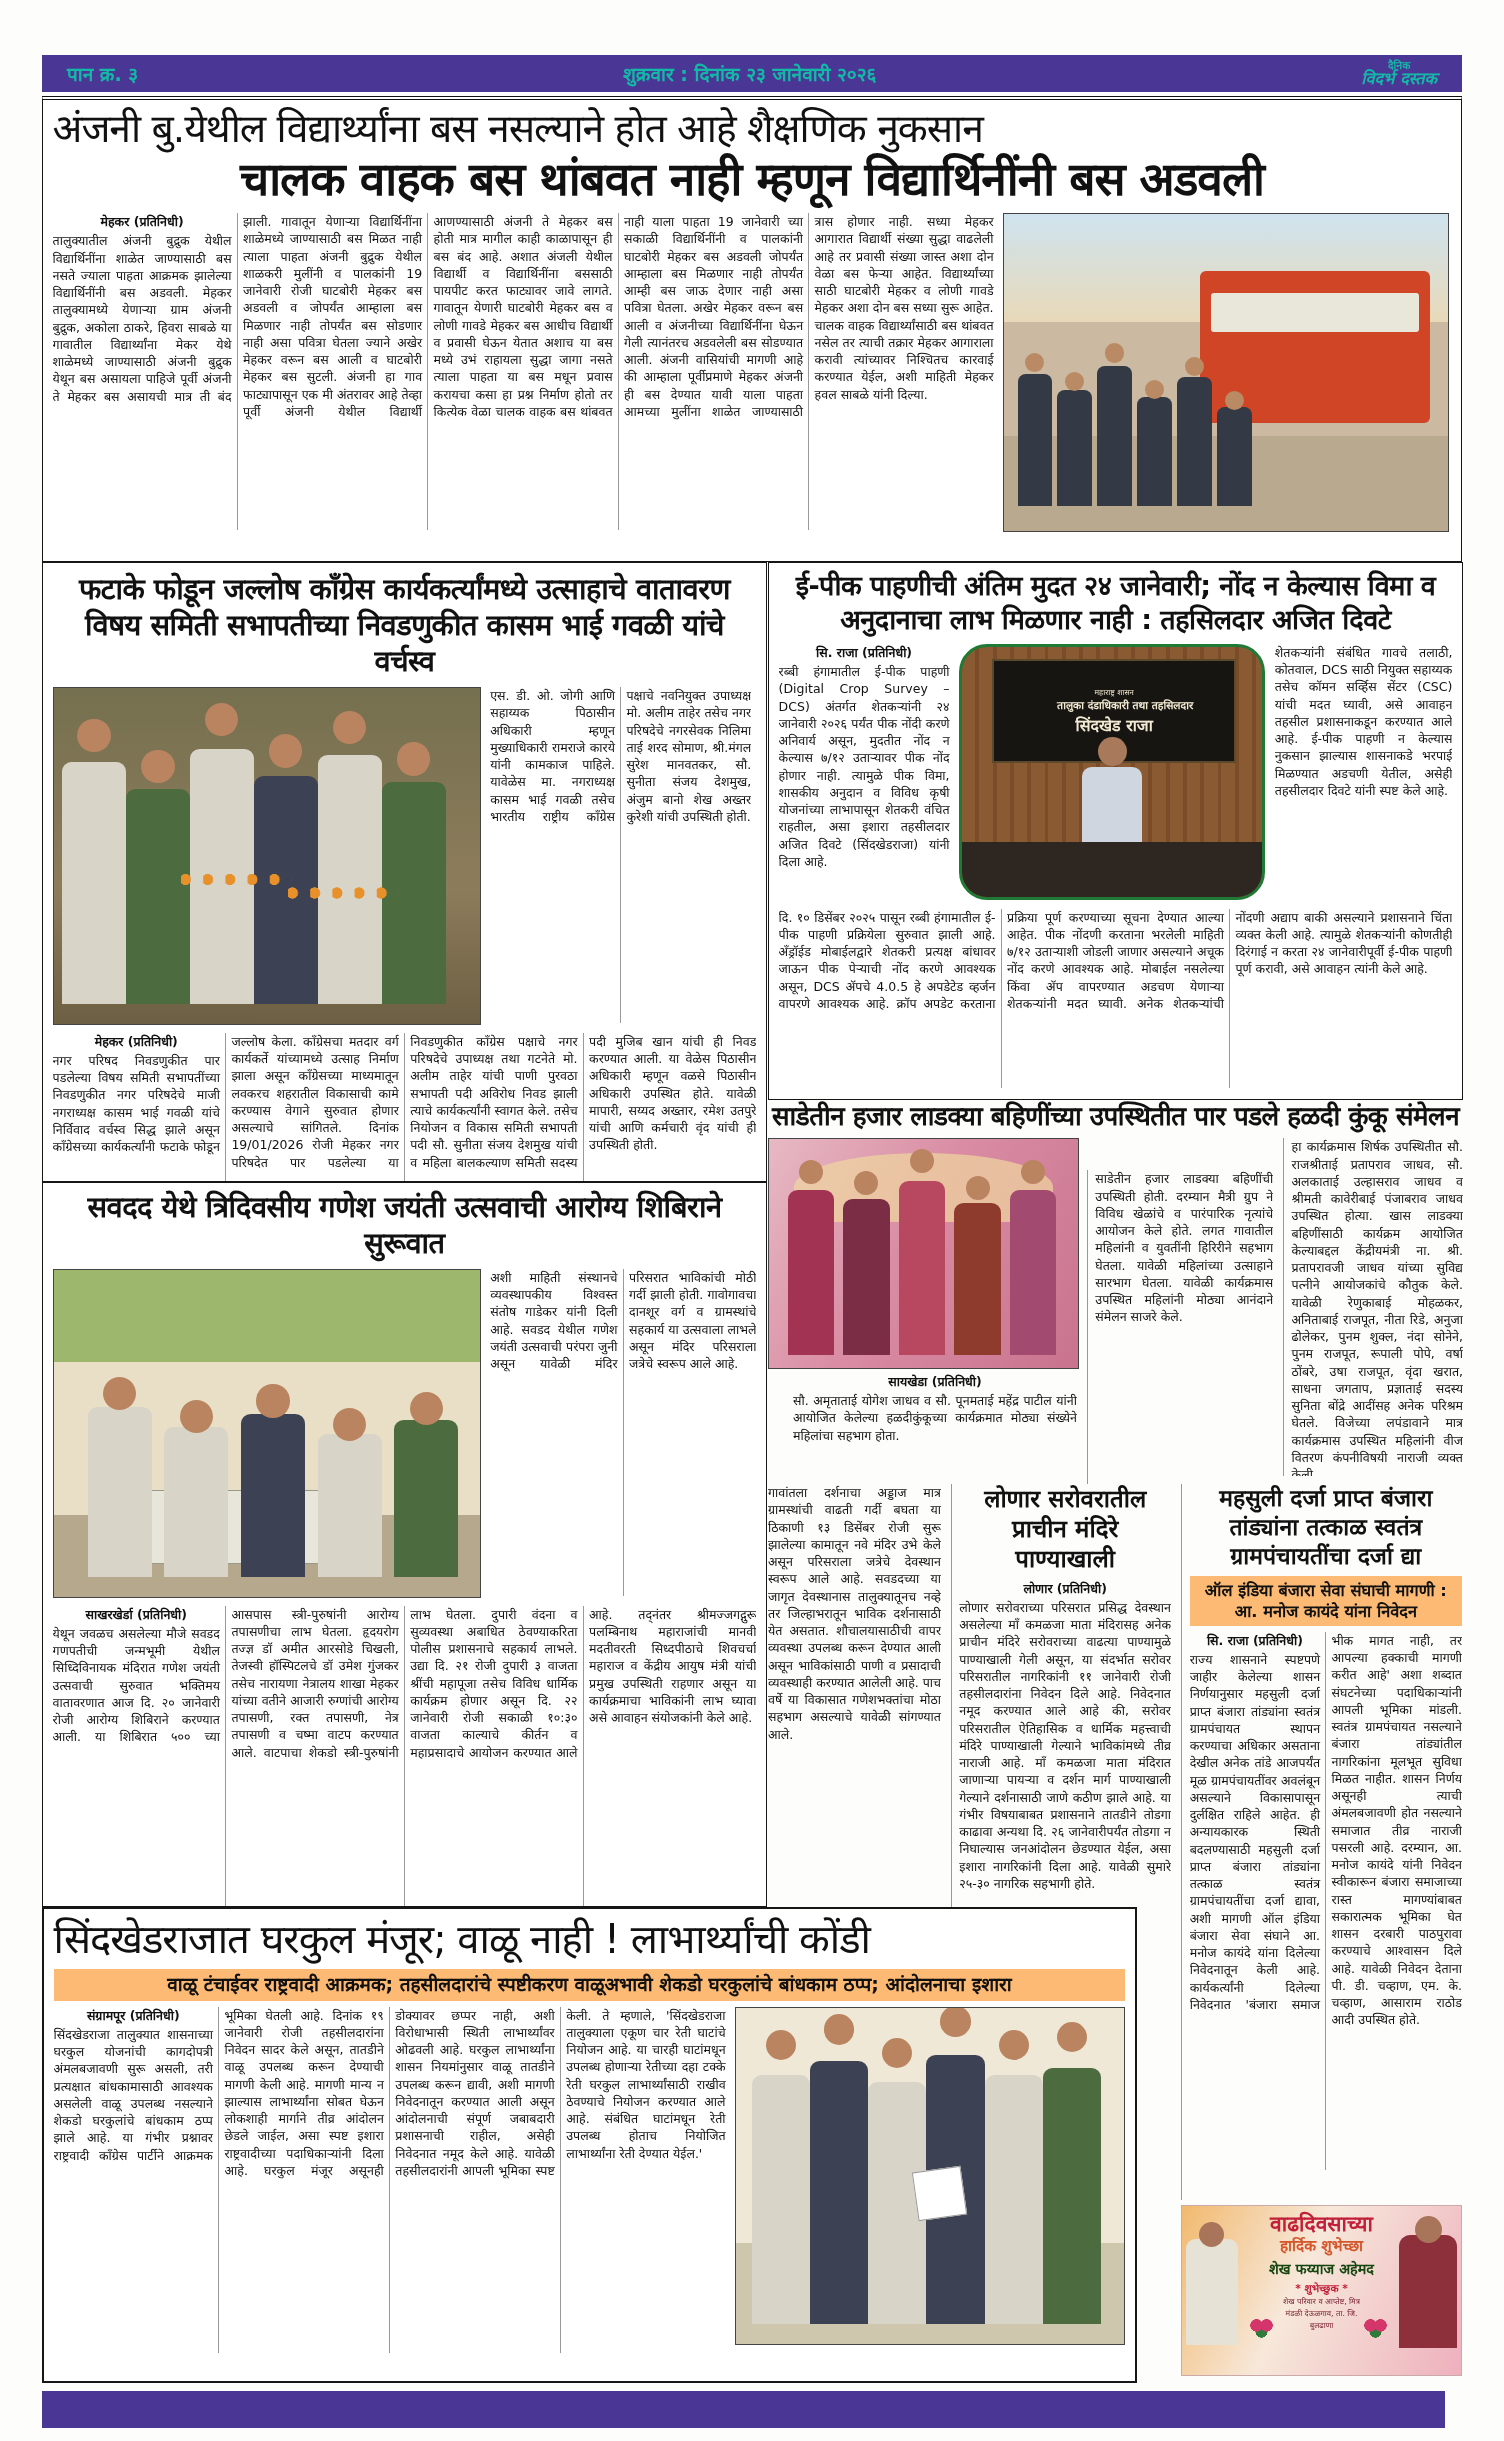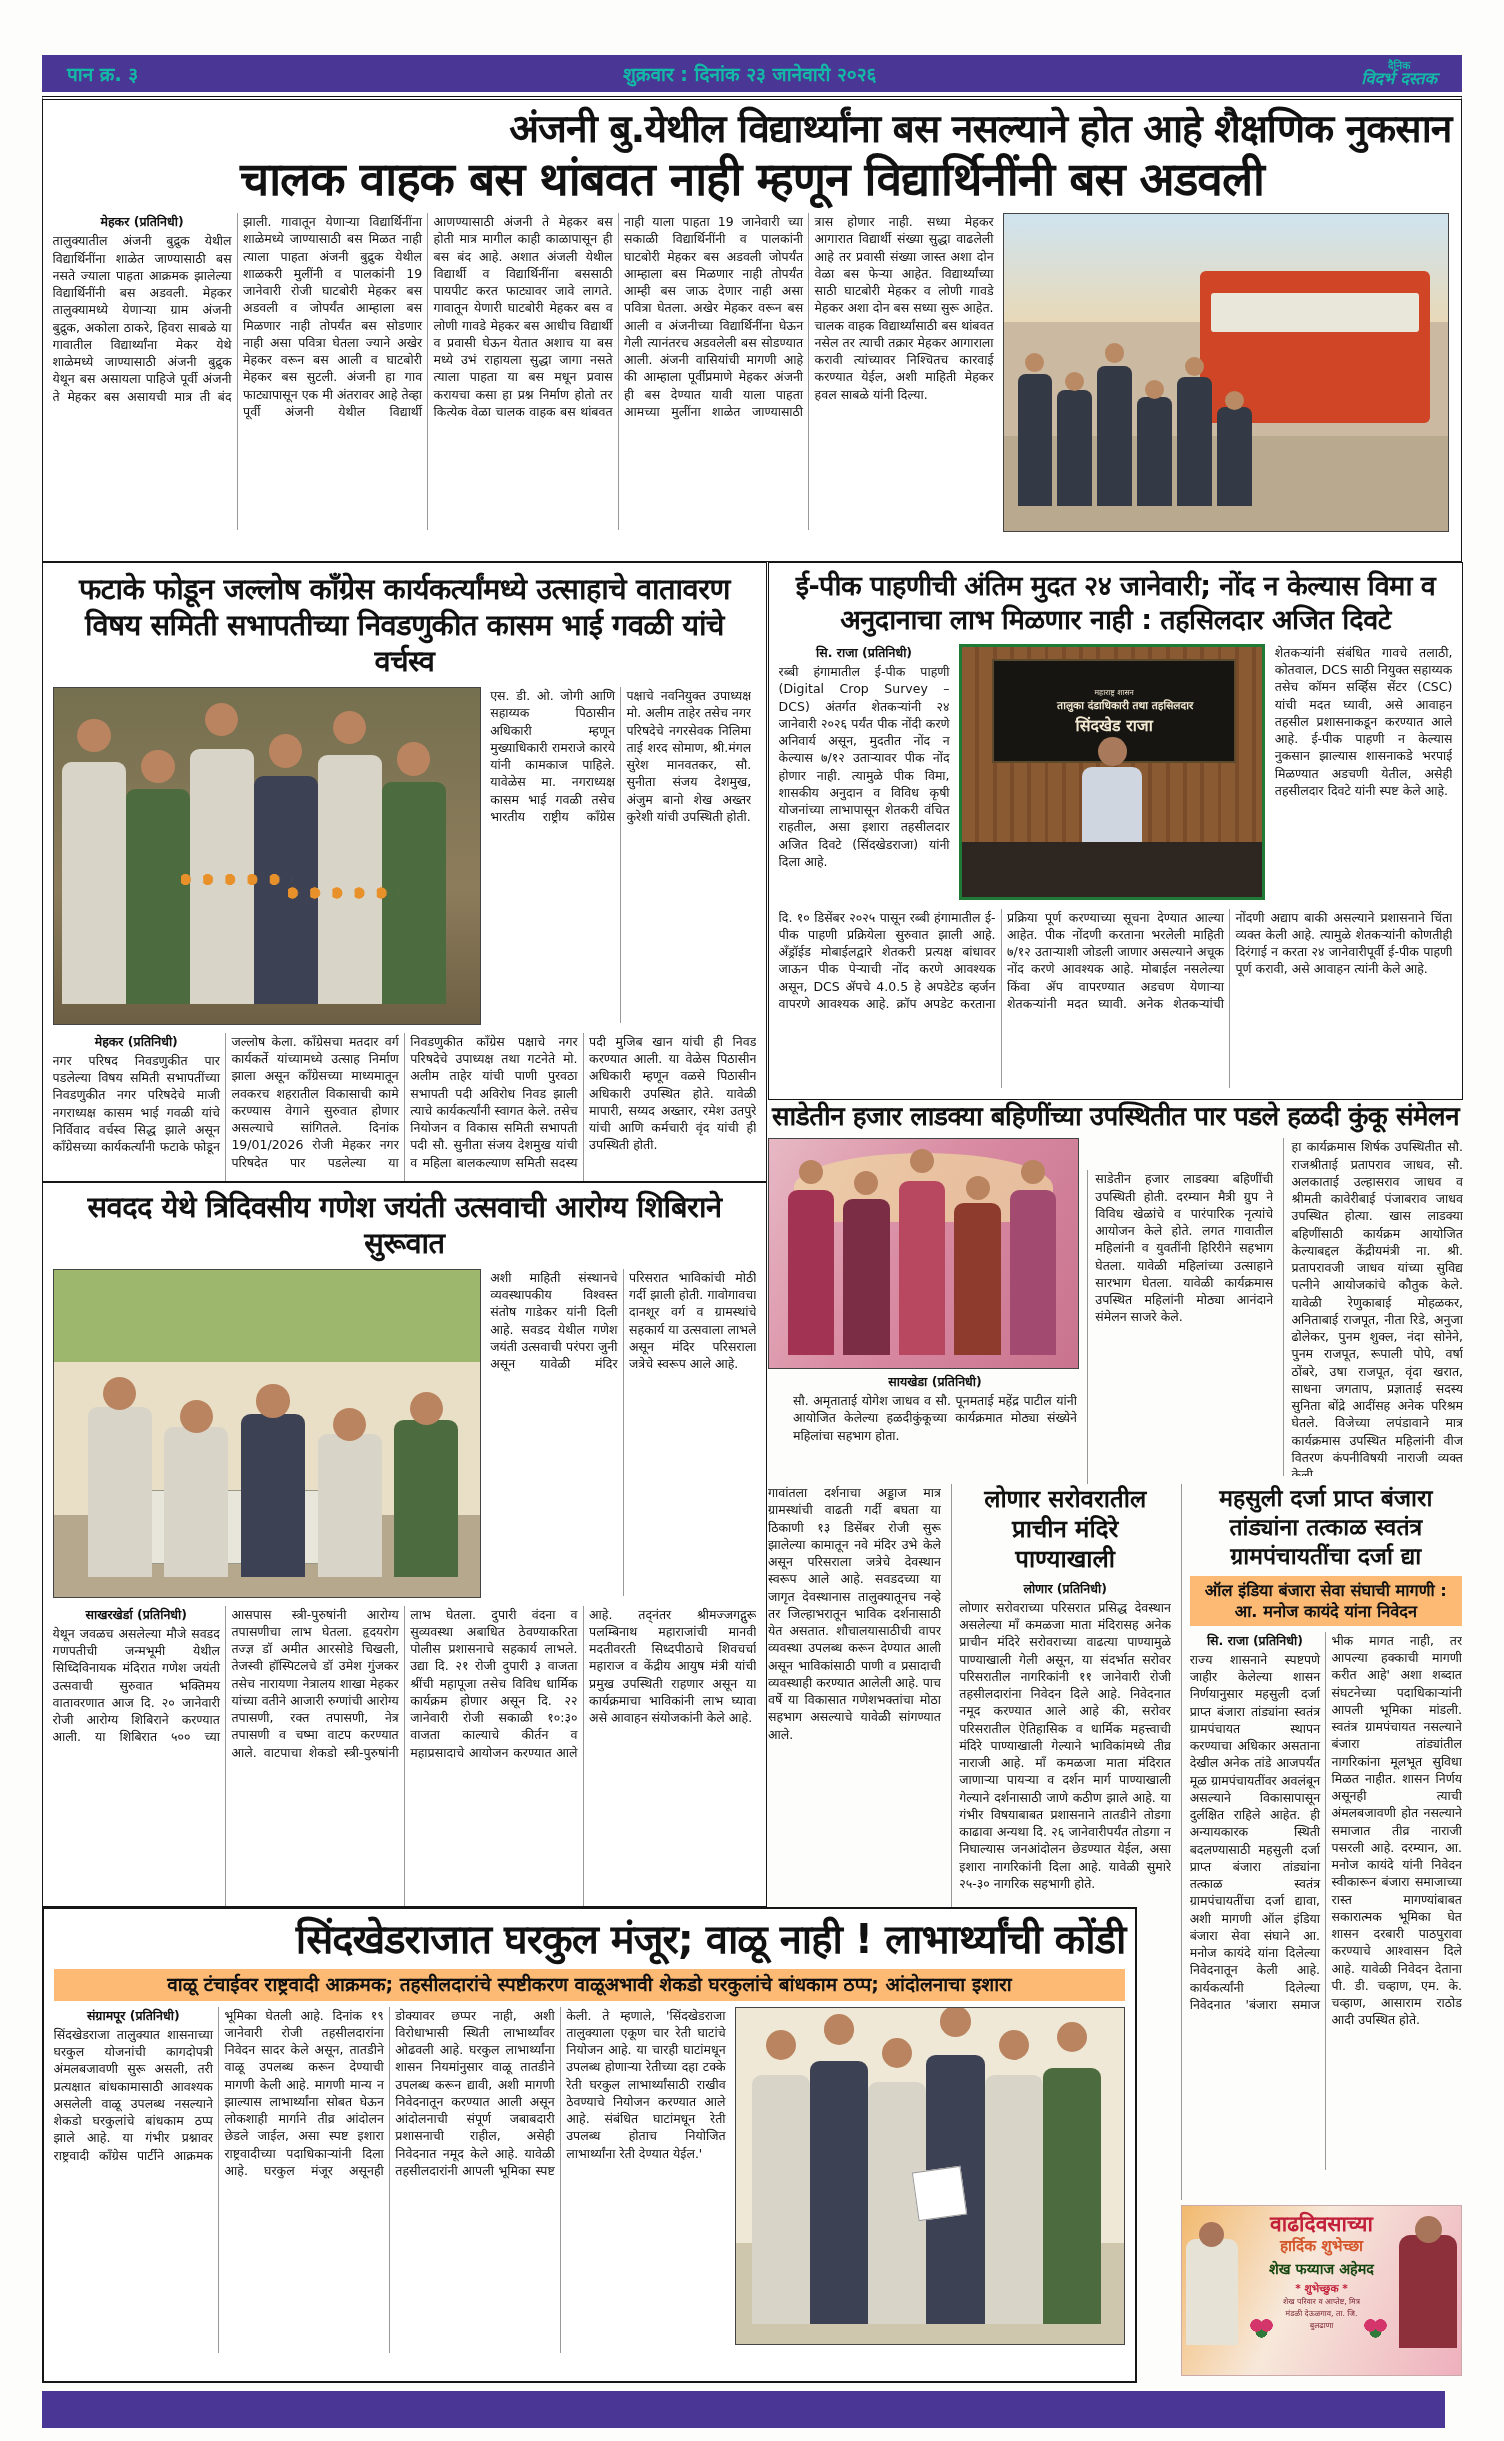--- a/index.html
+++ b/index.html
@@ -10,21 +10,21 @@
   .topbar{left:42px;top:55px;width:1420px;height:37px;background:#4a3795;
           display:flex;align-items:center;justify-content:space-between;
           padding:0 25px;box-sizing:border-box;color:#14b8a6;}
   .topbar .pageno{font-size:19px;font-weight:bold;}
   .topbar .dateline{font-size:19px;font-weight:bold;}
   .masthead{text-align:center;line-height:1;}
   .masthead .m-top{font-size:10.6px;font-weight:bold;display:block;}
   .masthead .m-bottom{font-size:16.3px;font-weight:bold;font-style:italic;display:block;}
   
   .box{background:#fff;border:1.9px solid #161616;box-sizing:border-box;padding:5.8px 9.6px;overflow:hidden;}
-  .h-main1{font-size:39px;font-weight:700;text-align:right;line-height:1.2;letter-spacing:-1px;}
+  .h-main1{font-size:39px;font-weight:400;text-align:left;line-height:1.2;letter-spacing:-1px;}
   .h-main2{font-size:46px;font-weight:800;text-align:center;line-height:1.15;letter-spacing:-1px;}
   .h-sec{font-size:29px;font-weight:800;text-align:center;line-height:1.25;letter-spacing:-0.5px;}
   .h-small{font-size:24px;font-weight:800;text-align:center;line-height:1.25;}
   .subhead{background:#fdba74;font-size:19px;font-weight:800;text-align:center;
            padding:3.8px 7.7px;margin:5.8px 0;line-height:1.3;}
   .body-txt{font-size:12.5px;line-height:1.38;text-align:justify;overflow:hidden;}
   .cols2{column-count:2;column-gap:11.5px;column-rule:1px solid #999;}
   .cols3{column-count:3;column-gap:11.5px;column-rule:1px solid #999;}
   .cols4{column-count:4;column-gap:11.5px;column-rule:1px solid #999;}
   .cols5{column-count:5;column-gap:11.5px;column-rule:1px solid #999;}
@@ -37,21 +37,21 @@
   .ph-bus .win{position:absolute;left:5%;top:14%;width:90%;height:26%;background:#e9e6da;border-radius:2.9px;}
   .ph-road{position:absolute;left:0;bottom:0;right:0;height:30%;background:#b9a98f;}
   .crowd{position:absolute;bottom:8%;left:3%;width:60%;height:52%;}
   .crowd i{position:absolute;bottom:0;width:13%;height:80%;background:#343a45;border-radius:7.7px 7.7px 0 0;}
   .crowd i:before{content:"";position:absolute;top:-16%;left:22%;width:56%;padding-top:56%;border-radius:50%;background:#b98a63;}
   .ph-indoor{background:linear-gradient(#75704f,#8d7c5c 60%,#6d5f43);}
   .grp i{position:absolute;bottom:6%;width:15%;height:72%;background:#e8e4d8;border-radius:9.6px 9.6px 0 0;}
   .grp i.g{background:#4c6b3f;} .grp i.w{background:#d8d4c8;} .grp i.b{background:#3c4254;}
   .grp i:before{content:"";position:absolute;top:-18%;left:24%;width:52%;padding-top:52%;border-radius:50%;background:#b9845f;}
   .garland{position:absolute;width:26%;height:10%;background:radial-gradient(circle at 20% 50%,#e8912b 22%,transparent 24%) 0 0/20% 100% repeat-x;}
-  .ph-office{background:repeating-linear-gradient(90deg,#8a5a33 0 13.4px,#7a4c29 13.4px 17.3px);}
+  .ph-office{background:repeating-linear-gradient(90deg,#8a5a33 0 13.4px,#7a4c29 13.4px 17.3px);border-radius:28px;}
   .boardwrap{position:absolute;left:10%;top:5%;width:80%;height:40%;background:#171512;border:2.9px solid #5d4a2c;
              color:#f2e9d2;text-align:center;display:flex;flex-direction:column;justify-content:center;gap:1.9px;}
   .boardwrap .b1{font-size:7.7px;} .boardwrap .b2{font-size:10.6px;font-weight:bold;padding-left:22px;} .boardwrap .b3{font-size:16px;font-weight:bold;}
   .officer{position:absolute;left:40%;top:48%;width:20%;height:30%;background:#cfd6df;border-radius:9.6px 9.6px 0 0;}
   .officer:before{content:"";position:absolute;top:-40%;left:26%;width:48%;padding-top:48%;border-radius:50%;background:#a8795a;}
   .desk{position:absolute;left:0;bottom:0;width:100%;height:22%;background:#2e2620;}
   .ph-pink{background:linear-gradient(120deg,#e7b9c4,#d98ca3 45%,#c9738f);}
   .ph-pink .arch{position:absolute;left:8%;top:6%;width:84%;height:30%;border-radius:50% 50% 0 0;background:#f0d7a0;opacity:.7;}
   .ph-out{background:linear-gradient(#9db86d 0 28%,#e9dfc6 28% 75%,#b5a88c 75%);}
   .tablecloth{position:absolute;left:18%;bottom:10%;width:55%;height:22%;background:#e8e6da;border:1px solid #998;}

